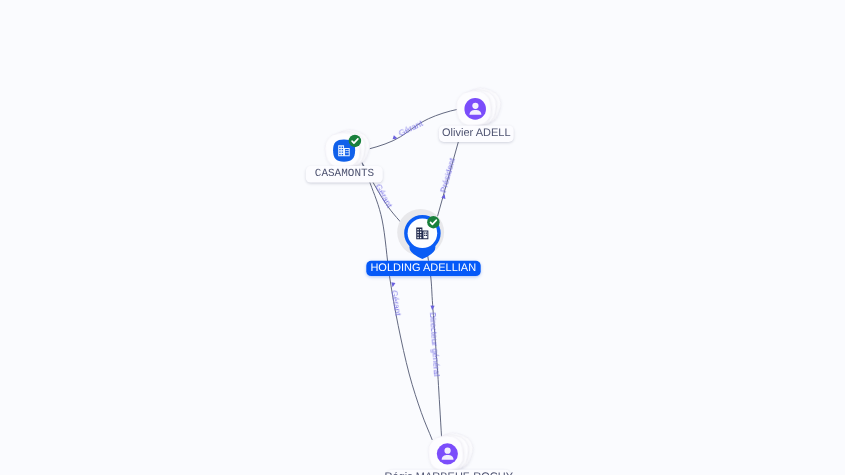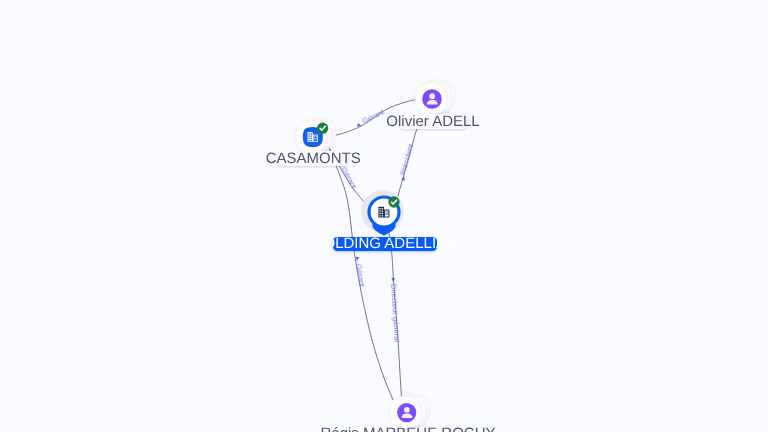--- a/index.html
+++ b/index.html
@@ -2,21 +2,21 @@
 <html><head>
 <meta charset="utf-8">
 <style>
   html,body{margin:0;padding:0;}
   body{width:768px;height:432px;overflow:hidden;background:#fafbfe;
        font-family:"Liberation Sans",sans-serif;-webkit-font-smoothing:antialiased;text-rendering:geometricPrecision;}
   #stage{position:relative;width:768px;height:432px;background:#fafbfe;}
   svg.layer{position:absolute;left:0;top:0;width:768px;height:432px;overflow:visible;}
   .nlabel{position:absolute;will-change:transform;background:#fcfcff;border-radius:4.5px;color:#4d5270;
      box-shadow:0 1px 2.5px rgba(70,75,110,.22);white-space:nowrap;
-     display:flex;align-items:center;justify-content:center;font-size:15px;line-height:14px;}
+     display:flex;align-items:center;justify-content:center;font-size:10px;line-height:14px;}
   .nlabel.sel{background:#0559f8;color:#fff;box-shadow:0 1px 3px rgba(12,80,220,.3);}
   .elabel{position:absolute;will-change:transform;color:#7b74e8;font-size:7.6px;line-height:8px;
      white-space:nowrap;transform-origin:0 50%;}
 </style>
 </head>
 <body>
 
 <div id="stage">
 
 <svg class="layer" viewBox="0 0 768 432">
@@ -91,18 +91,18 @@
     <use href="#person" fill="#f3effe" transform="translate(0.2,0)"></use>
   </g>
 </svg>
 
 <div class="elabel" style="left:363.3px;top:118.2px;transform:rotate(-25.7deg);">Gérant</div>
 <div class="elabel" style="left:403.4px;top:170.5px;transform:rotate(-74.5deg);">Président</div>
 <div class="elabel" style="left:343.1px;top:163.5px;transform:rotate(60.9deg);">Gérant</div>
 <div class="elabel" style="left:357.6px;top:259.6px;transform:rotate(80.6deg);">Gérant</div>
 <div class="elabel" style="left:393.1px;top:280.2px;transform:rotate(86.2deg);">Directeur général</div>
 
-<div class="nlabel" style="left:277.8px;top:151.2px;width:70.4px;height:14.6px;padding-top:2px;box-sizing:border-box;">CASAMONTS</div>
+<div class="nlabel" style="left:277.8px;top:151.2px;width:70.4px;height:14.6px;padding-top:2px;box-sizing:border-box;font-family:Liberation Mono, monospace;">CASAMONTS</div>
 <div class="nlabel" style="left:399px;top:113.5px;width:68px;height:15px;">Olivier ADELL</div>
 <div class="nlabel sel" style="left:332.6px;top:236.6px;width:103.6px;height:13.8px;padding-top:0;box-sizing:border-box;">HOLDING ADELLIAN</div>
 <div class="nlabel" style="left:352px;top:427px;width:112px;height:14px;">Régis MARBEUF-ROCHY</div>
 
 </div>
 
 </body></html>

